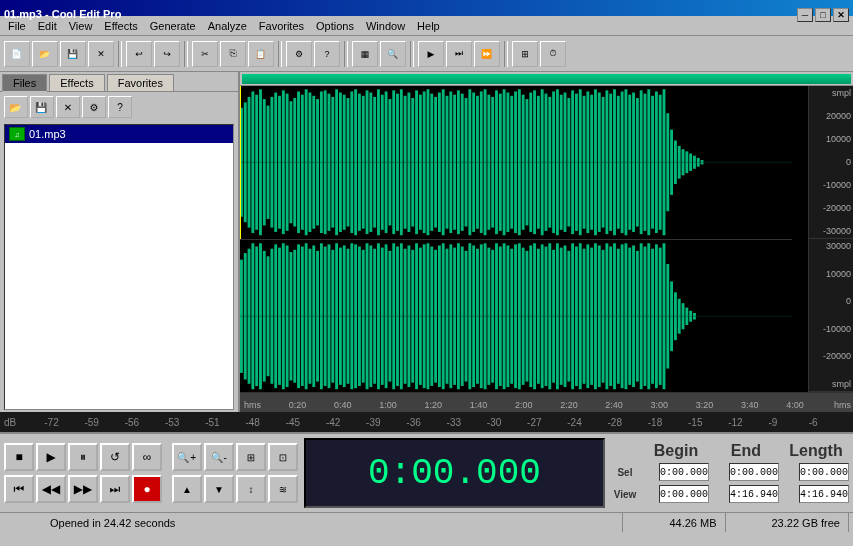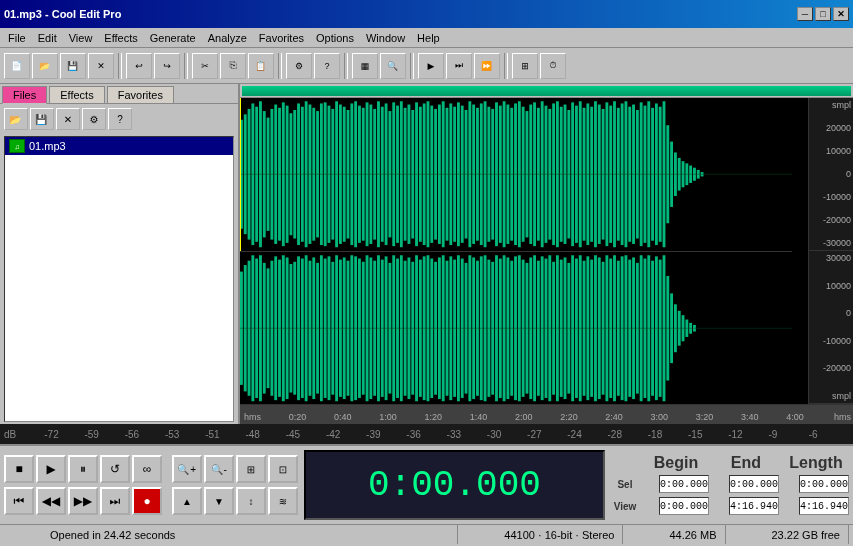--- a/index.html
+++ b/index.html
@@ -4,23 +4,23 @@
   <style>
     * { margin: 0; padding: 0; box-sizing: border-box; }
     body { width: 853px; height: 546px; background: #c0c0c0; font-family: 'Arial', sans-serif; font-size: 11px; overflow: hidden; }
 
     
     #titlebar {
       background: linear-gradient(to right, #000080, #1084d0);
       color: white;
       height: 16px;
       display: flex;
-      align-items: center;
+      align-items: flex-start;
       justify-content: space-between;
-      padding: 14px 4px;
+      padding: 8px 4px;
       font-size: 11px;
       font-weight: bold;
     }
     #titlebar-controls { display: flex; gap: 2px; }
     .title-btn {
       width: 16px; height: 14px; background: #c0c0c0; border: 1px outset #888;
       font-size: 9px; display: flex; align-items: center; justify-content: center; cursor: pointer;
       color: black;
     }
 
@@ -80,21 +80,21 @@
     .panel-tab {
       padding: 2px 10px;
       border: 1px solid #888;
       background: #d4d0c8;
       cursor: pointer;
       font-size: 11px;
       margin-right: 2px;
       border-bottom: none;
     }
     .panel-tab.active {
-      background: #ec4899;
+      background: #737373;
       border-bottom: 1px solid #c0c0c0;
       margin-bottom: -1px;
       z-index: 1;
     }
     #panel-toolbar {
       display: flex;
       padding: 4px;
       gap: 2px;
     }
     .panel-btn {
@@ -832,21 +832,18 @@
       <div class="pos-value">4:16.940</div>
     </div>
   </div>
 </div>
 
 <div id="statusbar">
   <div class="status-segment">
     <span>Opened in 24.42 seconds</span>
   </div>
   <div class="status-segment">
-    <span>44100 · 16-bit · Stereo</span>
-  </div>
-  <div class="status-segment">
     <span>44.26 MB</span>
   </div>
   <div class="status-segment">
     <span>23.22 GB free</span>
   </div>
 </div>
 
 </body></html>

